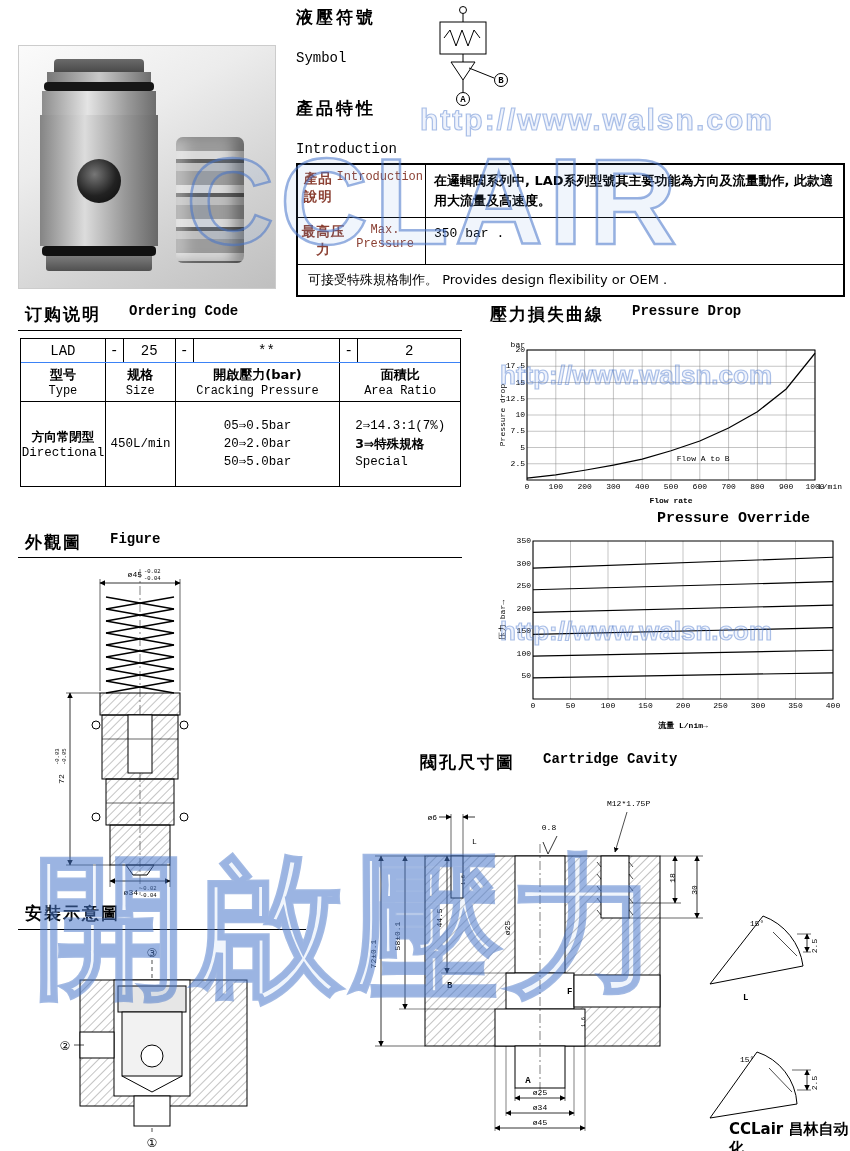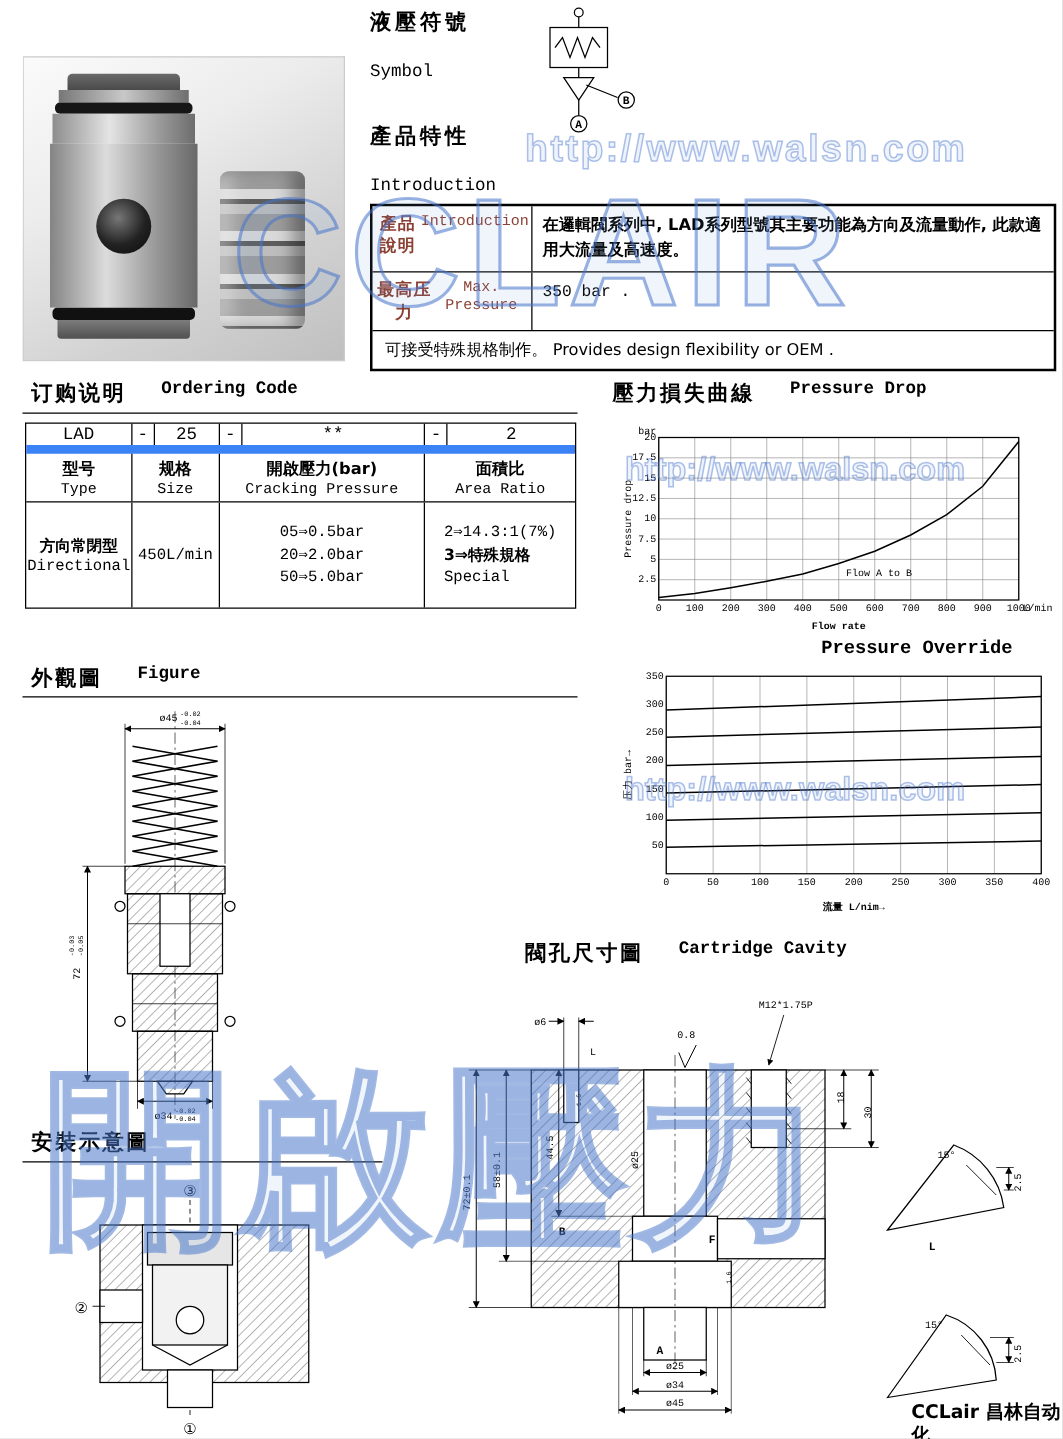--- a/index.html
+++ b/index.html
@@ -43,21 +43,21 @@
   .intro-row:last-child { border-bottom:none; }
   .intro-label { width:128px; border-right:1px solid #000; text-align:center; padding:5px 2px; color:#8b4033;
                  display:flex; flex-direction:row; justify-content:center; }
   .intro-label .zh { font-size:13.5px; letter-spacing:1px; }
   .intro-label .en { font-size:12px; color:#8b4033; }
   .intro-value { flex:1; padding:6px 8px; line-height:1.55; }
   .intro-span  { padding:6px 10px; }
 
   
   .ord-table { position:absolute; left:20px; top:338px; width:441px; border:1.5px solid #000; text-align:center; background:transparent; }
-  .ord-code { display:flex; height:24px; border-bottom:7px solid #3b82f6; font-size:14px; }
+  .ord-code { display:flex; height:24px; border-bottom:1px solid #3b82f6; font-size:14px; }
   .ord-code > div { border-right:1px solid #000; display:flex; align-items:center; justify-content:center; }
   .ord-code > div:last-child { border-right:none; }
   .cw1{width:85px}.cwd{width:18px}.cw2{width:52px}.cw3{width:147px}.cw4{width:102px}
   .ord-row { display:flex; }
   .ord-head { border-bottom:1px solid #000; }
   .ord-row > div { border-right:1px solid #000; display:flex; flex-direction:column; align-items:center; justify-content:center; padding:3px 2px; }
   .ord-row > div:last-child { border-right:none; }
   .oc1{width:85px}.oc2{width:70px}.oc3{width:165px}.oc4{width:120px}
   .ord-head .zh { font-size:13px; }
   .ord-head .en { font-size:12px; }

